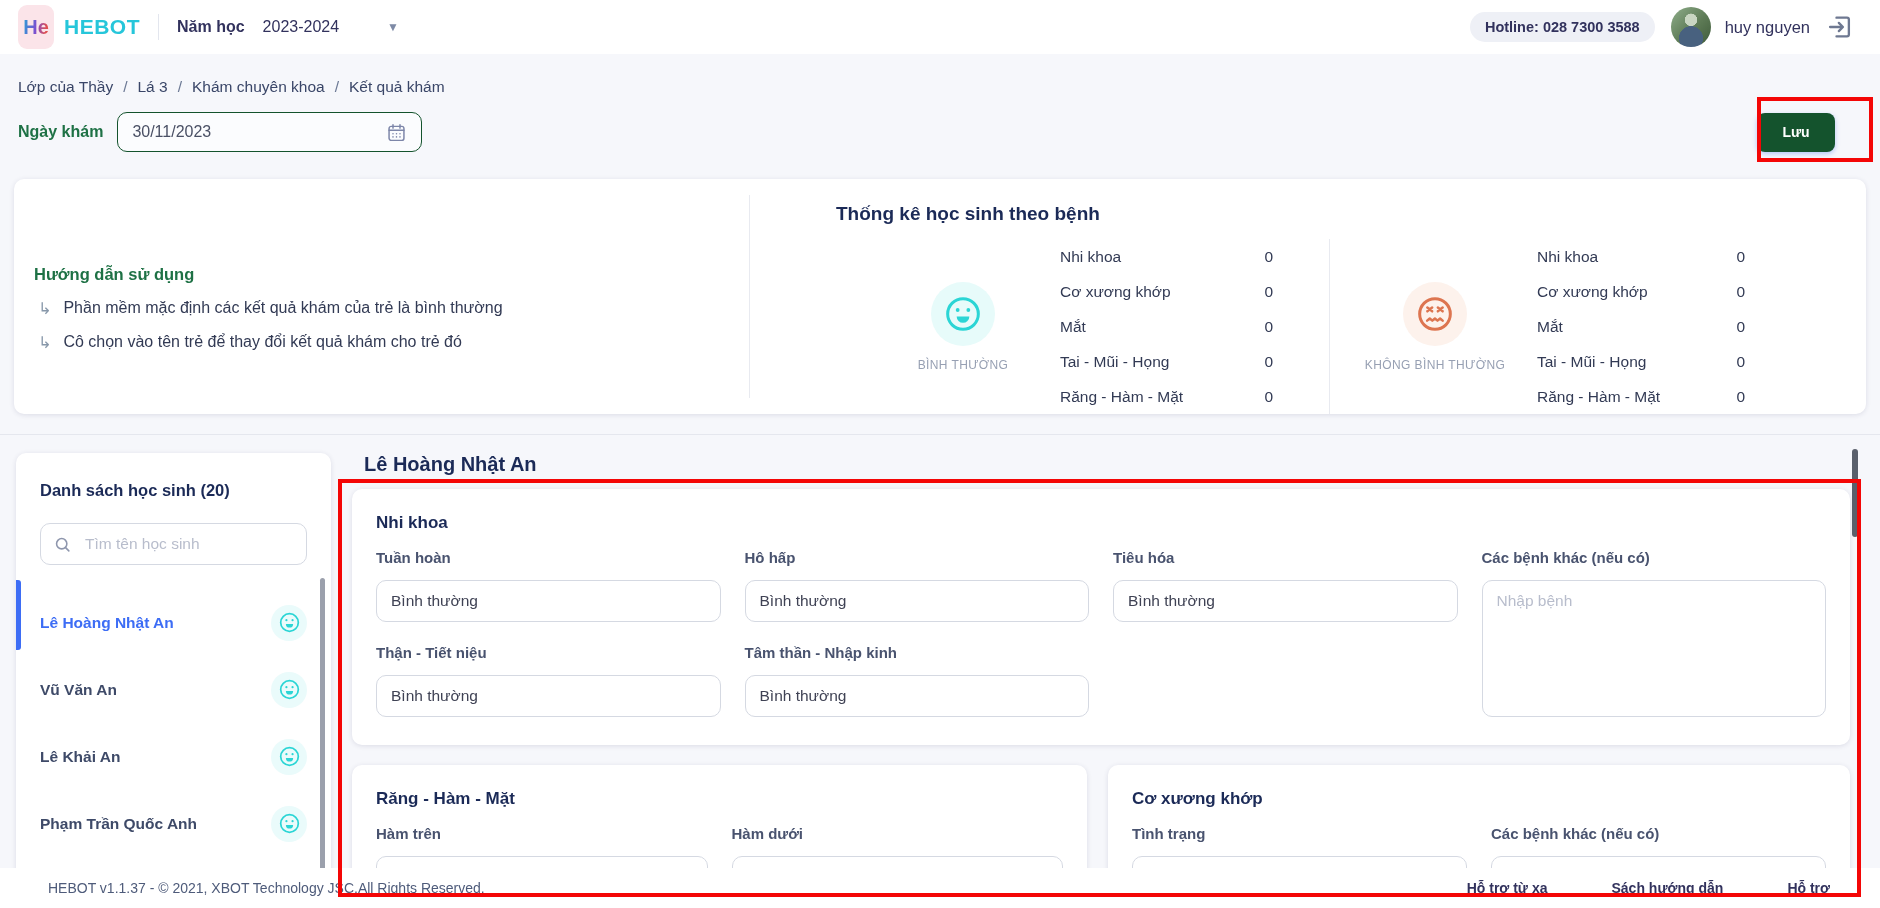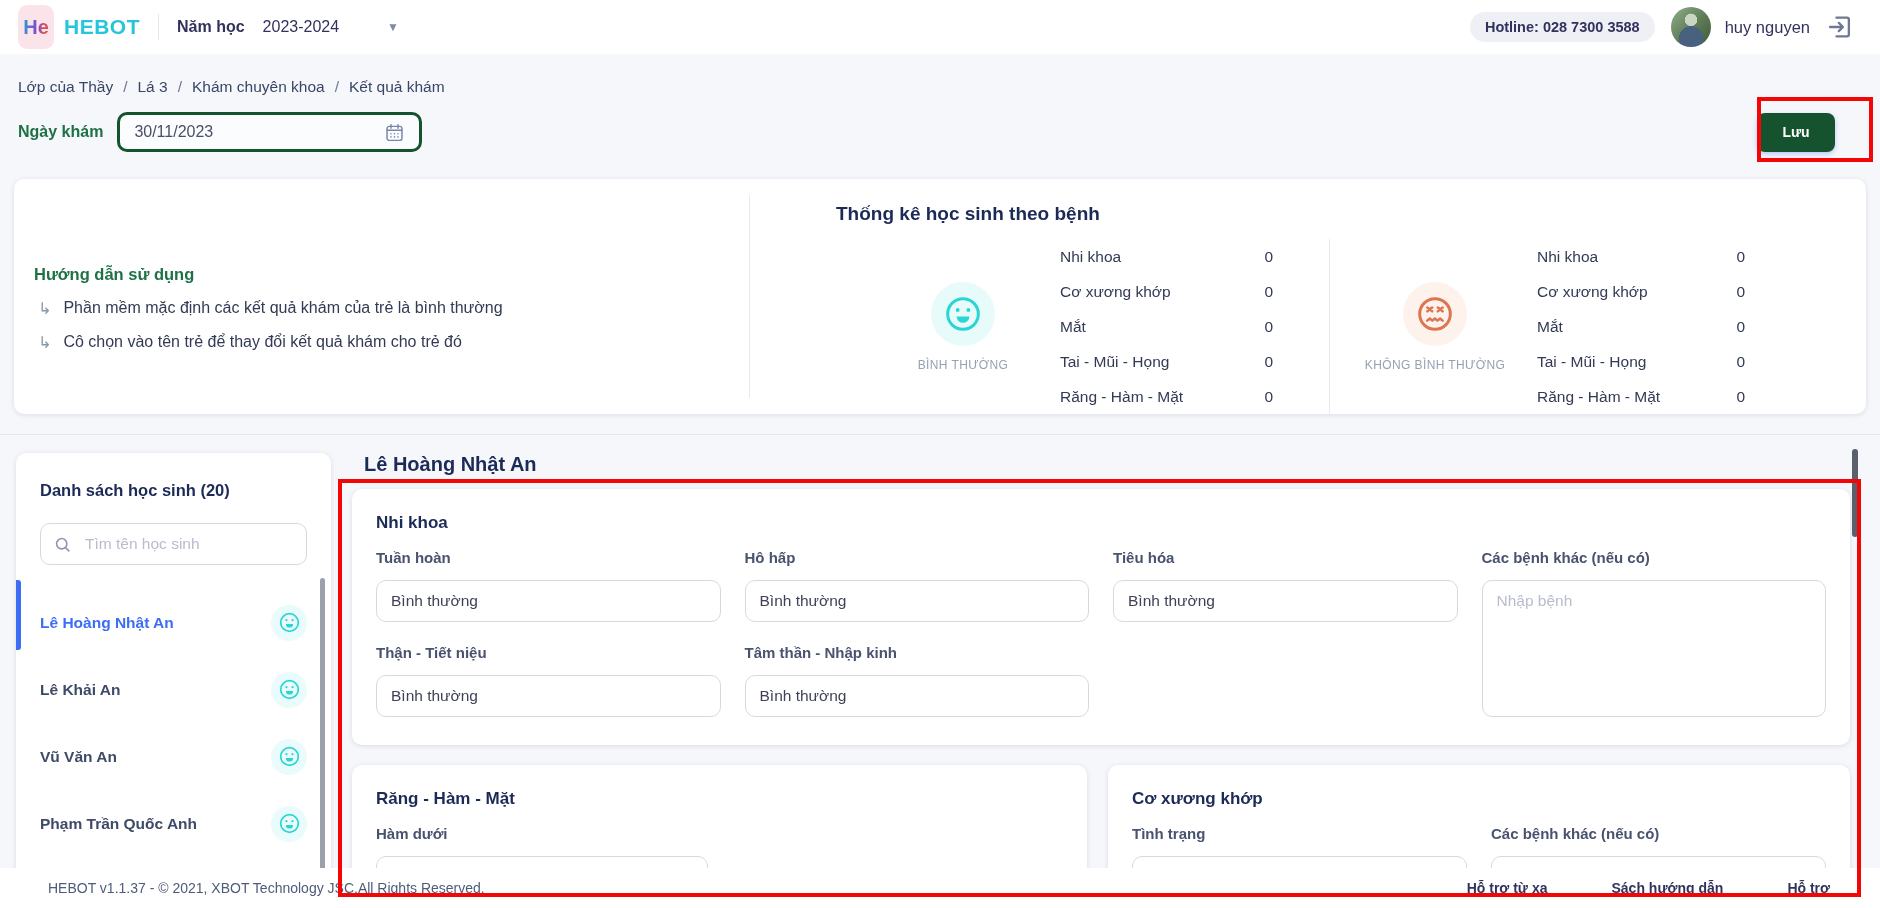--- a/index.html
+++ b/index.html
@@ -28,21 +28,21 @@
                        radial-gradient(circle at 50% 78%,#48617f 0 32%,transparent 33%),
                        linear-gradient(135deg,#8fae8b 0%,#5d7a55 55%,#3e5a3a 100%); }
   .username { font-size:16.5px; color:#32325d; margin:0 16px 0 14px; cursor:pointer; }
   .logout { width:28px; height:28px; color:#6e7891; cursor:pointer; display:flex; align-items:center; }
   
   .breadcrumb { margin:24px 0 0 18px; font-size:15.5px; color:#3a4668; display:flex; gap:10px; }
   .breadcrumb .sep { color:#6b7894; }
   .crumb { cursor:pointer; }
   .date-row { display:flex; align-items:center; margin:16px 18px 0 18px; }
   .date-label { font-weight:700; font-size:16px; color:#1e7145; margin-right:14px; }
-  .date-input { width:305px; height:40px; border:3px solid #14532d; border-radius:10px; background:#fbfcfe;
+  .date-input { width:305px; height:40px; border:1px solid #14532d; border-radius:10px; background:#fbfcfe;
                 display:flex; align-items:center; padding:0 14px; }
   .date-input input { border:none; outline:none; background:transparent; flex:1; font-size:16px; color:#4a5065;
                       font-family:inherit; }
   .cal-icon { width:21px; height:21px; color:#7d86a9; cursor:pointer; }
   .save-btn { margin-left:auto; margin-right:27px; width:78px; height:39px; background:#14532d; color:#fff;
               border:none; border-radius:8px; font-weight:700; font-size:14px; cursor:pointer; font-family:inherit;
               box-shadow:0 2px 5px rgba(61,109,245,.35); }
   
   .info-card { margin:27px 14px 0 14px; background:#fff; border-radius:10px; box-shadow:0 1px 5px rgba(50,50,93,.13);
                height:235px; display:flex; }
@@ -283,32 +283,32 @@
         <span class="mini-face">
             <svg viewBox="0 0 24 24">
               <circle cx="12" cy="12" r="9.2" fill="none" stroke="currentColor" stroke-width="1.8"></circle>
               <circle cx="8.8" cy="9.6" r="1.15" fill="currentColor"></circle>
               <circle cx="15.2" cy="9.6" r="1.15" fill="currentColor"></circle>
               <path d="M8.2 13.5h7.6a3.8 3.8 0 0 1-7.6 0z" fill="currentColor"></path>
             </svg>
           </span>
       </div>
       <div class="student-item">
-        <span class="student-name">Lê Khải An</span>
+        <span class="student-name">Vũ Văn An</span>
         <span class="mini-face">
             <svg viewBox="0 0 24 24">
               <circle cx="12" cy="12" r="9.2" fill="none" stroke="currentColor" stroke-width="1.8"></circle>
               <circle cx="8.8" cy="9.6" r="1.15" fill="currentColor"></circle>
               <circle cx="15.2" cy="9.6" r="1.15" fill="currentColor"></circle>
               <path d="M8.2 13.5h7.6a3.8 3.8 0 0 1-7.6 0z" fill="currentColor"></path>
             </svg>
           </span>
       </div>
       <div class="student-item">
-        <span class="student-name">Vũ Văn An</span>
+        <span class="student-name">Lê Khải An</span>
         <span class="mini-face">
             <svg viewBox="0 0 24 24">
               <circle cx="12" cy="12" r="9.2" fill="none" stroke="currentColor" stroke-width="1.8"></circle>
               <circle cx="8.8" cy="9.6" r="1.15" fill="currentColor"></circle>
               <circle cx="15.2" cy="9.6" r="1.15" fill="currentColor"></circle>
               <path d="M8.2 13.5h7.6a3.8 3.8 0 0 1-7.6 0z" fill="currentColor"></path>
             </svg>
           </span>
       </div>
       <div class="student-item">
@@ -358,20 +358,24 @@
         </div>
         <div></div>
       </div>
     </div>
 
     <div class="cards-row">
       <div class="card card-cut">
         <div class="sec-title">Răng - Hàm - Mặt</div>
         <div class="fgrid fgrid2">
           <div class="field">
+            <div class="field-label">Hàm trên</div>
+            <input type="text" style="">
+          </div>
+          <div class="field">
             <div class="field-label">Hàm dưới</div>
             <input type="text" style="">
           </div>
         </div>
       </div>
       <div class="card card-cut">
         <div class="sec-title">Cơ xương khớp</div>
         <div class="fgrid fgrid2">
           <div class="field">
             <div class="field-label">Tình trạng</div>

